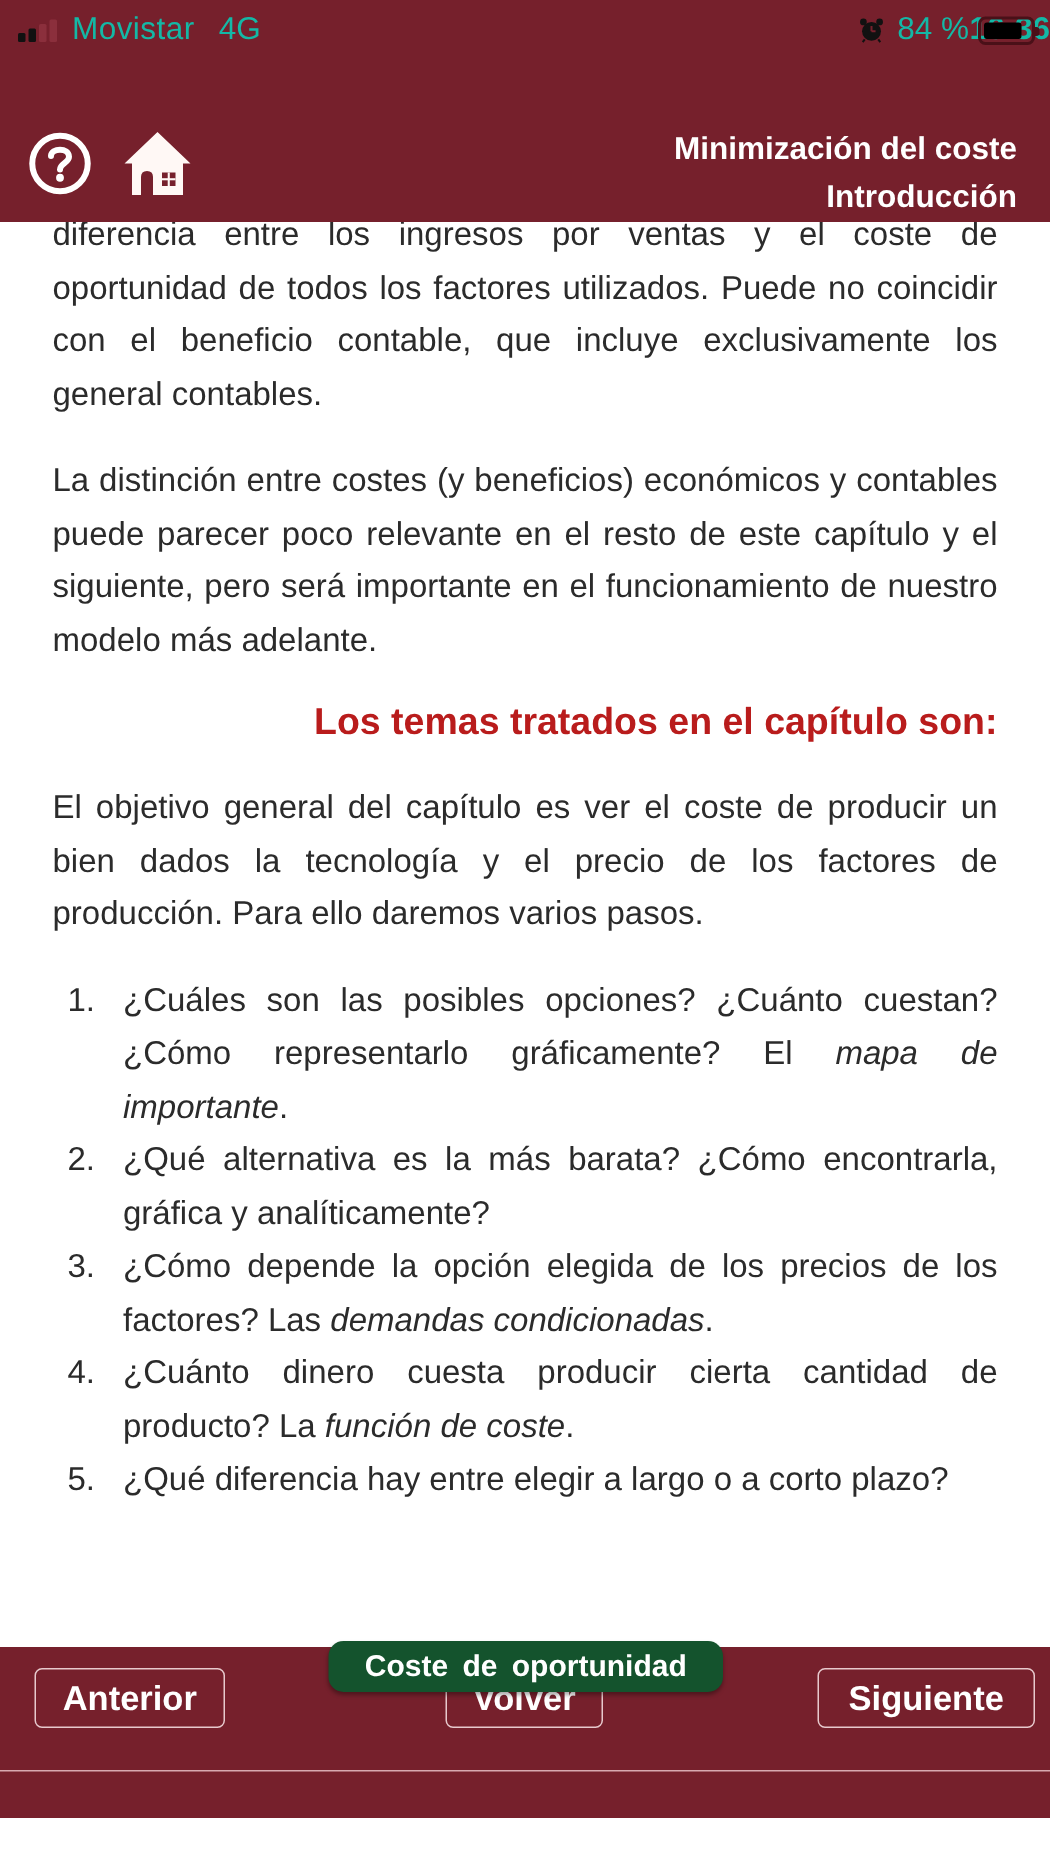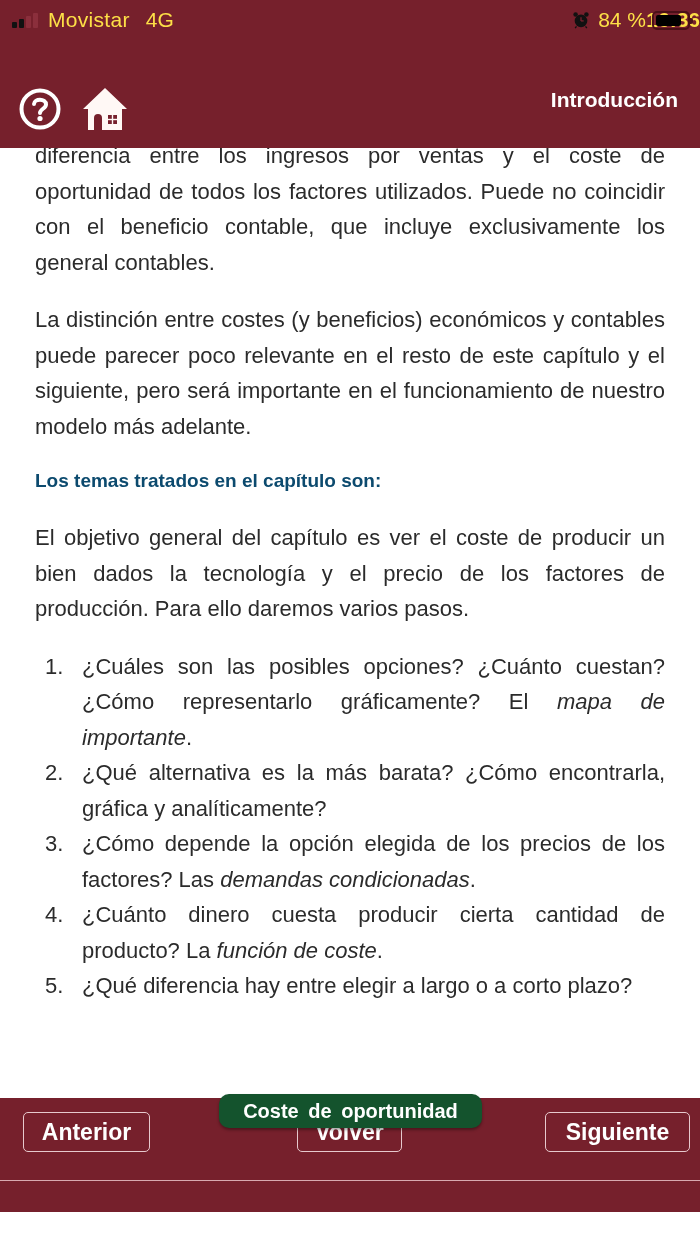--- a/index.html
+++ b/index.html
@@ -6,21 +6,21 @@
   html, body { width: 700px; height: 1244px; overflow: hidden; background: #ffffff; }
   body { position: relative; font-family: "Liberation Sans", sans-serif; }
 
   
   .header {
     position: absolute; left: 0; top: 0; width: 700px; height: 148px;
     background: #76202c; z-index: 5;
   }
   .statusbar {
     position: absolute; left: 0; top: 0; width: 700px; height: 40px;
-    color: #fde047; font-size: 21px;
+    color: #14b8a6; font-size: 21px;
   }
   .sb-left { position: absolute; left: 12px; top: 8px; display: flex; align-items: center; }
   .signal { display: flex; align-items: flex-end; height: 16px; margin-right: 8px; }
   .signal span { display: inline-block; width: 5px; margin-right: 2px; border-radius: 1px; background: #111; }
   .signal span.dim { background: #8b2f3c; }
   .carrier { letter-spacing: 0.3px; }
   .network { margin-left: 16px; }
   .sb-center { position: absolute; left: 0; right: 0; top: 8px; text-align: right; font-weight: bold; }
   .sb-right { position: absolute; right: 10px; top: 8px; display: flex; align-items: center; }
   .alarm { width: 18px; height: 18px; margin-right: 8px; }
@@ -41,21 +41,21 @@
     position: absolute; right: 22px; top: 84px; text-align: right; color: #ffffff;
     font-weight: bold; font-size: 21px; line-height: 32px;
   }
 
   
   .content {
     position: absolute; left: 35px; top: 138px; width: 630px;
     color: #2b2b2b; font-size: 22px; line-height: 35.5px;
   }
   .content p { text-align: justify; margin-bottom: 22px; }
-  .content h3 { font-size: 19px; font-weight: bold; color: #0c4a6e; margin: 8px 0 24px 0; line-height: 30px; }
+  .content h3 { font-size: 25px; font-weight: bold; color: #b91c1c; margin: 8px 0 24px 0; line-height: 30px; text-align: right; }
   .content ol { list-style: none; margin: 0; padding: 0; }
   .content ol li { position: relative; padding-left: 47px; text-align: justify; }
   .content ol li .num { position: absolute; left: 10px; top: 0; }
   .content em { font-style: italic; }
 
   
   .tooltip {
     position: absolute; left: 219px; top: 1094px; width: 263px; height: 34px;
     background: #14532d; color: #fff; border-radius: 10px; font-size: 20px; font-weight: bold;
     text-align: center; line-height: 34px; word-spacing: 4px; z-index: 6;
@@ -118,20 +118,21 @@
     <svg class="icon-btn home-icon" viewBox="0 0 46 46">
       <path d="M23 2 L45 23 L40 23 L40 44 L6 44 L6 23 L1 23 Z" fill="#fff8f5"></path>
       <path d="M12 44 L12 32 Q12 28 16 28 Q20 28 20 32 L20 44 Z" fill="#76202c"></path>
       <rect x="26" y="29" width="9" height="9" fill="#76202c"></rect>
       <line x1="30.5" y1="29" x2="30.5" y2="38" stroke="#fff8f5" stroke-width="1.4"></line>
       <line x1="26" y1="33.5" x2="35" y2="33.5" stroke="#fff8f5" stroke-width="1.4"></line>
     </svg>
   </div>
 
   <div class="appbar-title">
+    <div>Minimización del coste</div>
     <div>Introducción</div>
   </div>
 </div>
 
 <div class="content">
   <p>diferencia entre los ingresos por ventas y el coste de oportunidad de todos los factores utilizados. Puede no coincidir con el beneficio contable, que incluye exclusivamente los general contables.</p>
   <p>La distinción entre costes (y beneficios) económicos y contables puede parecer poco relevante en el resto de este capítulo y el siguiente, pero será importante en el funcionamiento de nuestro modelo más adelante.</p>
   <h3>Los temas tratados en el capítulo son:</h3>
   <p>El objetivo general del capítulo es ver el coste de producir un bien dados la tecnología y el precio de los factores de producción. Para ello daremos varios pasos.</p>
   <ol>

